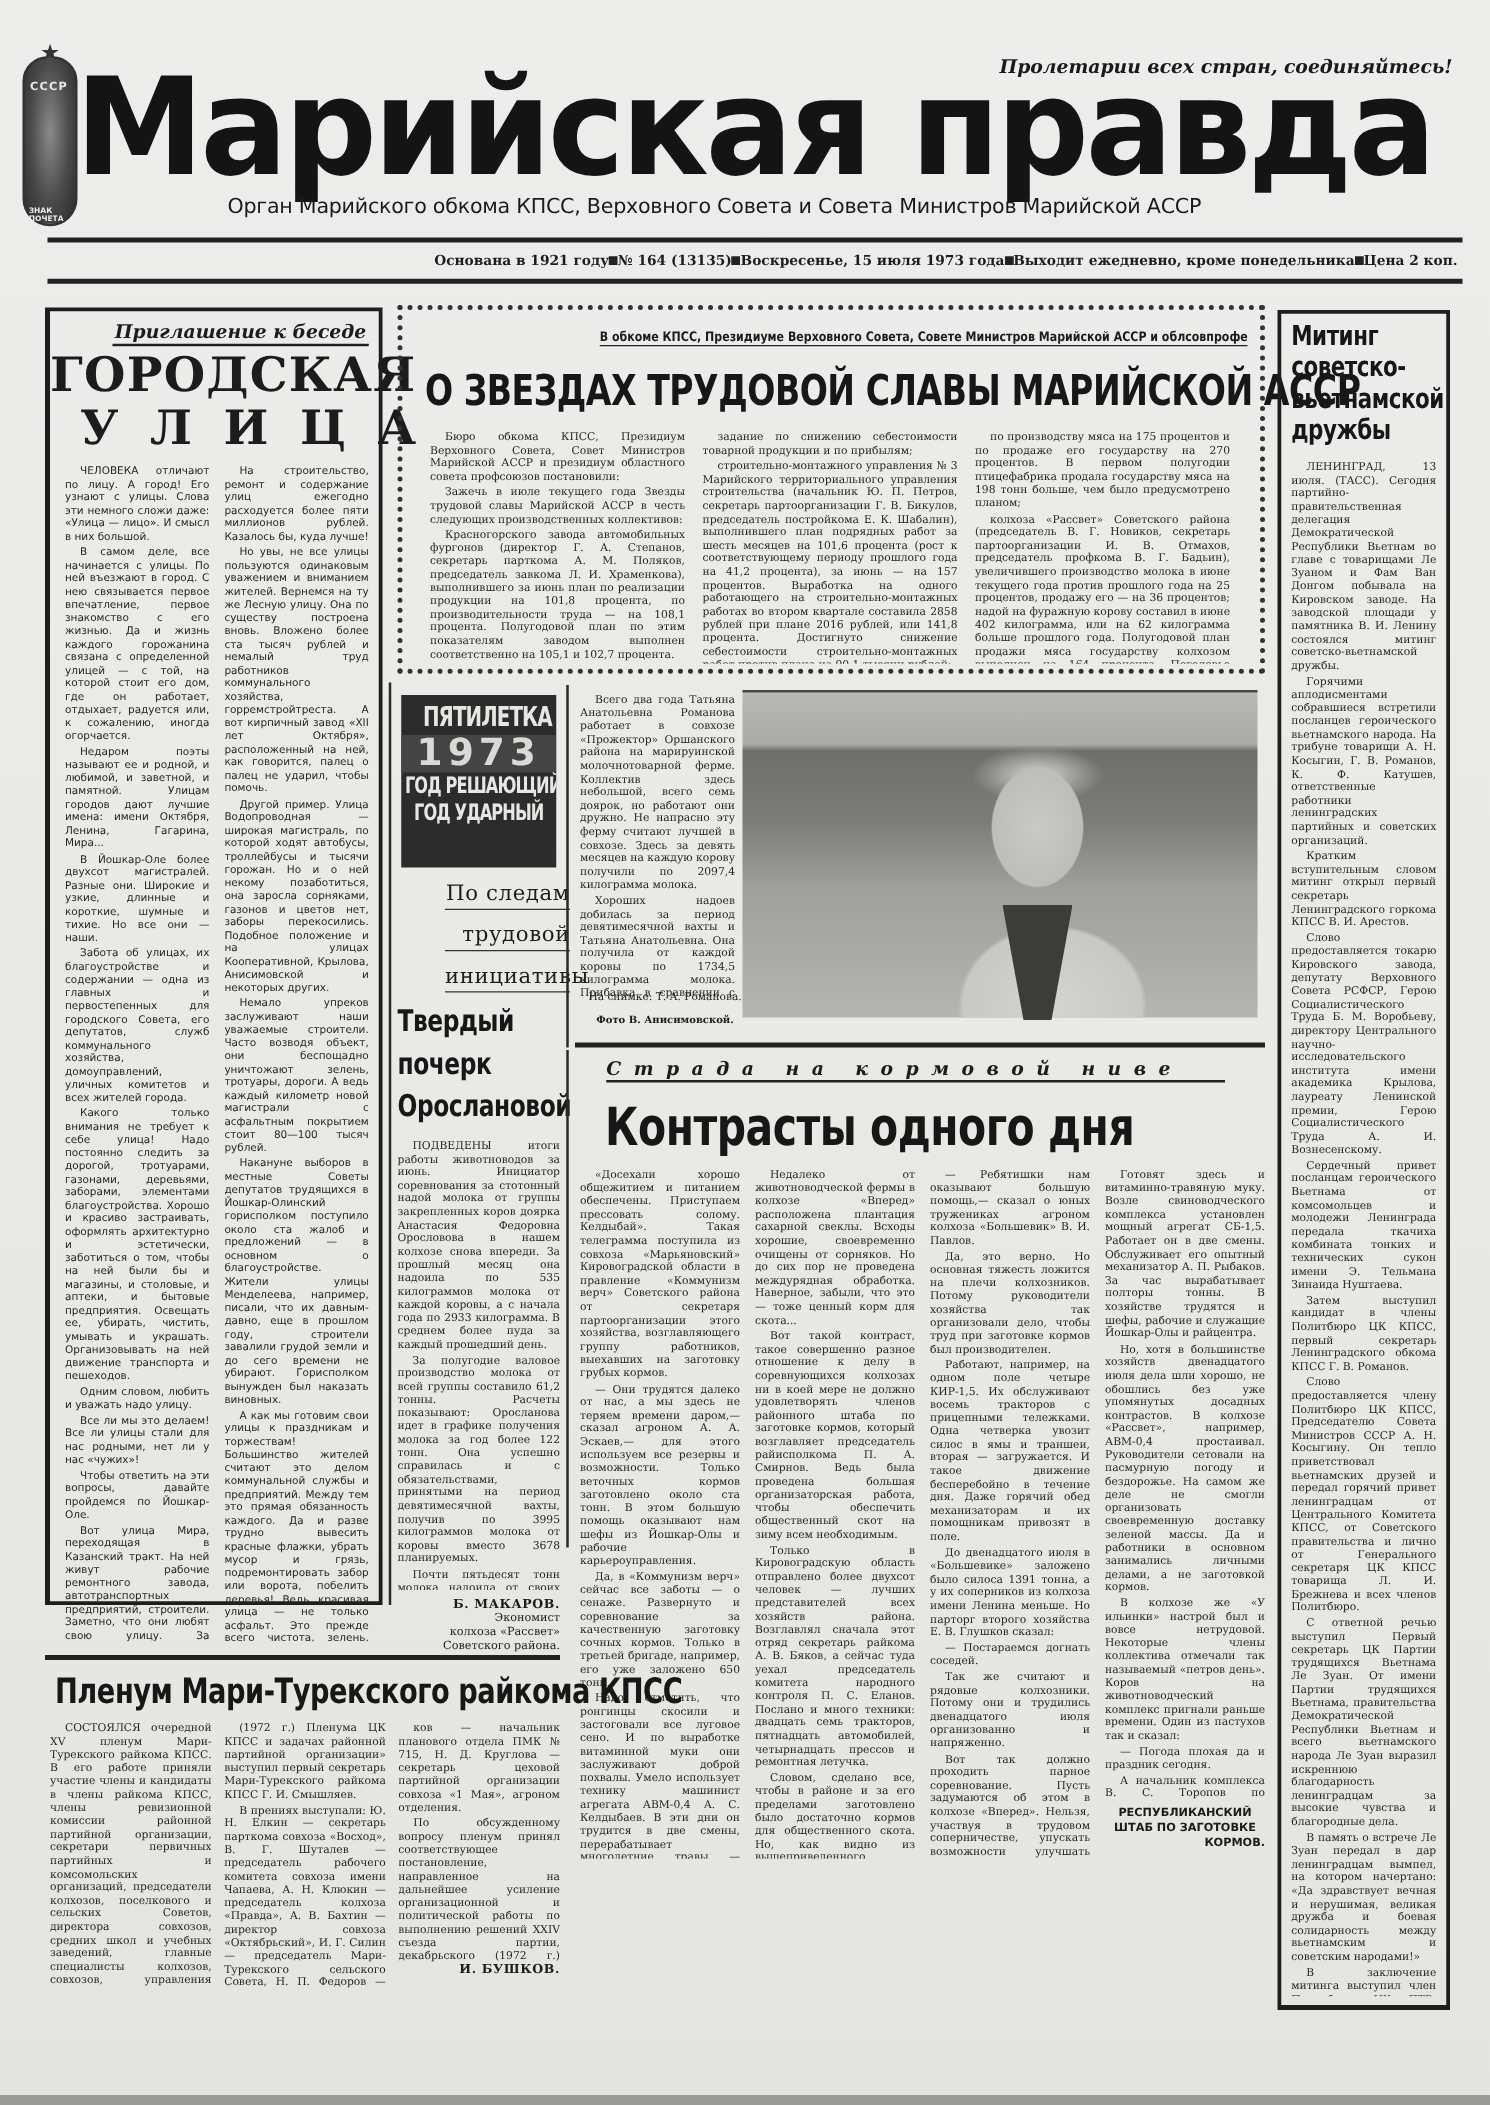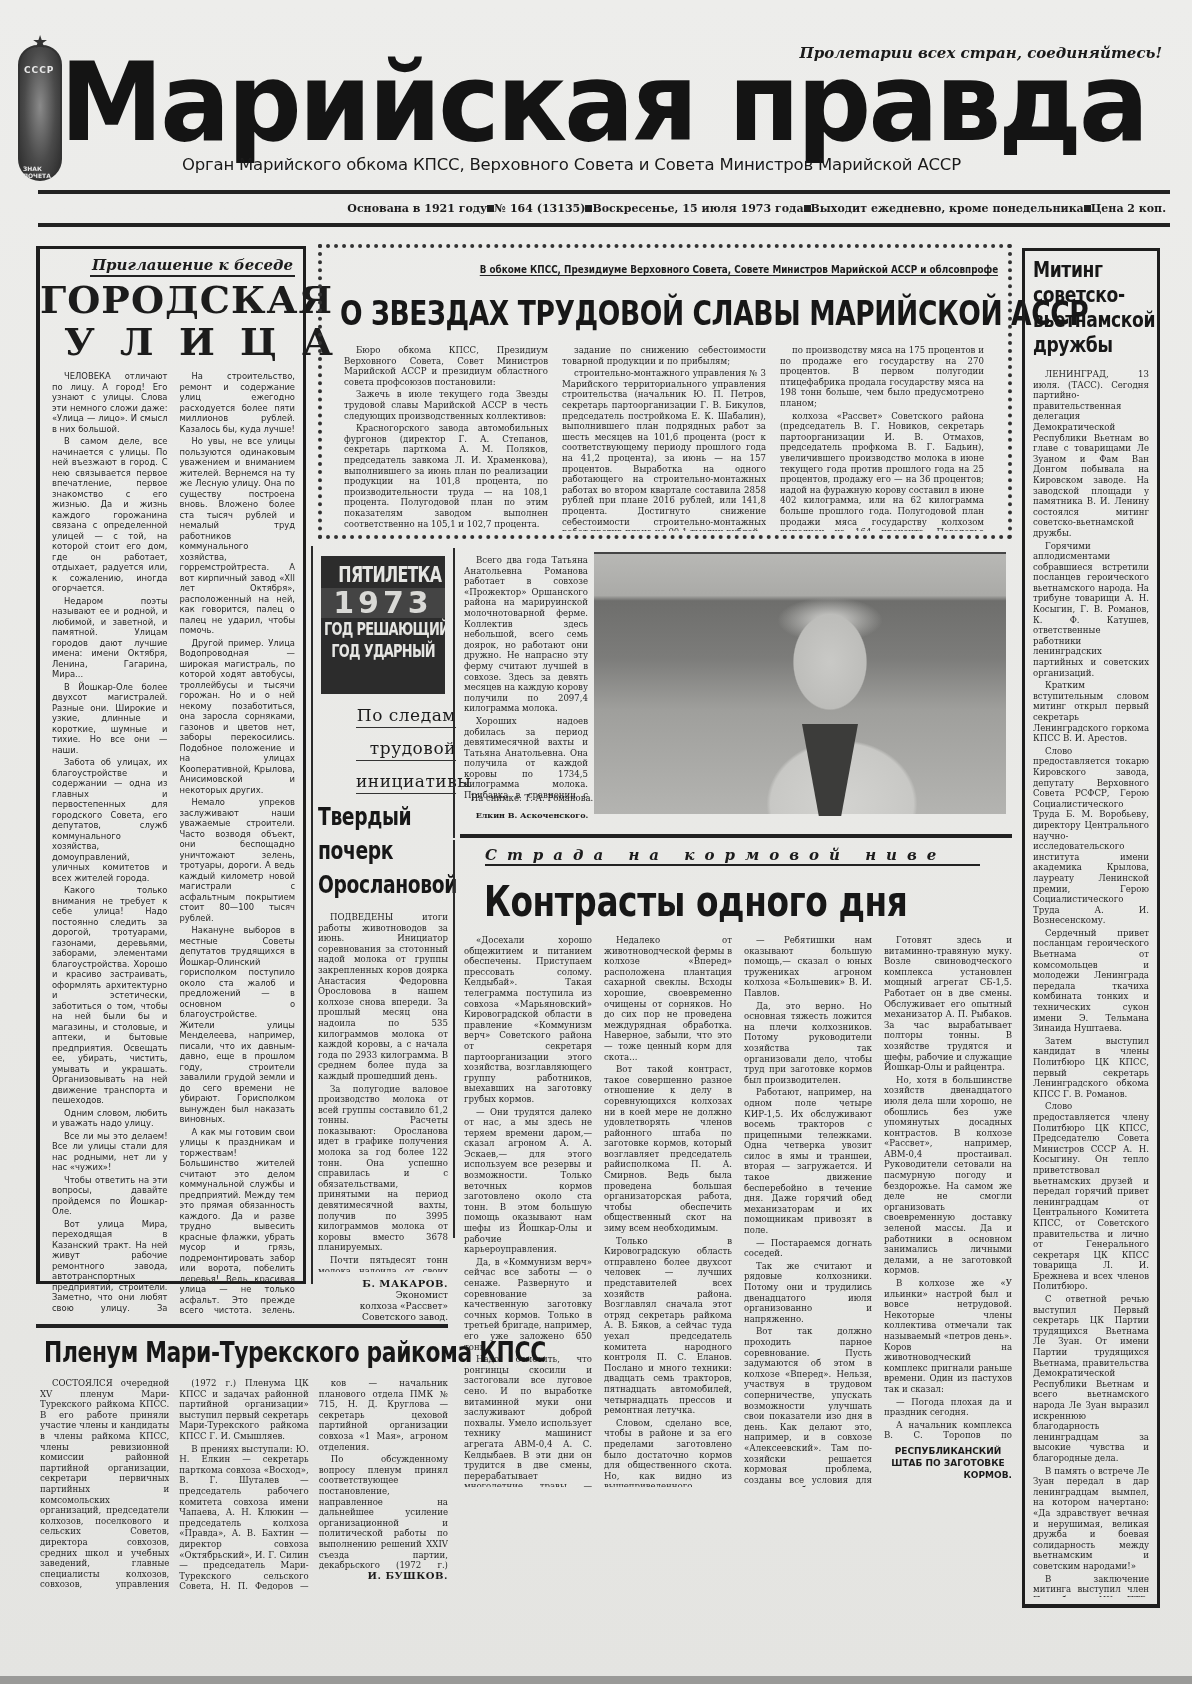--- a/index.html
+++ b/index.html
@@ -226,31 +226,31 @@
   <div class="cond-head" style="font-size:24px; line-height:34px;">Орослановой</div>
   <div class="body-text" style="margin-top:10px; height:360px;">
     <p>ПОДВЕДЕНЫ итоги работы животноводов за июнь. Инициатор соревнования за стотонный надой молока от группы закрепленных коров доярка Анастасия Федоровна Орословова в нашем колхозе снова впереди. За прошлый месяц она надоила по 535 килограммов молока от каждой коровы, а с начала года по 2933 килограмма. В среднем более пуда за каждый прошедший день.</p>
     <p>За полугодие валовое производство молока от всей группы составило 61,2 тонны. Расчеты показывают: Орослановa идет в графике получения молока за год более 122 тонн. Она успешно справилась и с обязательствами, принятыми на период девятимесячной вахты, получив по 3995 килограммов молока от коровы вместо 3678 планируемых.</p>
     <p>Почти пятьдесят тонн молока надоила от своих подопечных Римма Степановна Смирнова, чемпион пятого республиканского конкурса мастеров машинного доения коров. Высокие показатели у Любови Ивановны Юрьевой, Зои Ивановны Федоровой и многих других доярок колхоза, включившихся по почину Орослановой в борьбу за получение большого молока.</p>
   </div>
   <div class="sig" style="margin-top:6px;">
     <b>Б. МАКАРОВ.</b><br>
     <span>Экономист</span><br>
     <span>колхоза «Рассвет»</span><br>
-    <span>Советского завод.</span>
+    <span>Советского района.</span>
   </div>
 </div>
 
 <div class="body-text" style="position:absolute; left:464px; top:555px; width:124px; height:245px;">
   <p>Всего два года Татьяна Анатольевна Романова работает в совхозе «Прожектор» Оршанского района на марируинской молочнотоварной ферме. Коллектив здесь небольшой, всего семь доярок, но работают они дружно. Не напрасно эту ферму считают лучшей в совхозе. Здесь за девять месяцев на каждую корову получили по 2097,4 килограмма молока.</p>
   <p>Хороших надоев добилась за период девятимесячной вахты и Татьяна Анатольевна. Она получила от каждой коровы по 1734,5 килограмма молока. Прибавка в сравнении с прошлогодними девятью месяцами составила 130,2 килограмма молока.</p>
 
 </div>
 <div class="abs" style="left:470px; top:793px; width:124px; font-size:8.5px; text-align:center;">На снимке: Т. А. Романова.</div>
-<div class="abs" style="left:470px; top:810px; width:124px; font-size:8px; font-weight:bold; text-align:center;">Елкин В. Аскоченского.</div>
+<div class="abs" style="left:470px; top:810px; width:124px; font-size:8px; font-weight:bold; text-align:center;">Фото В. Анисимовской.</div>
 <div class="photo">
   <div class="collar"></div>
 </div>
 
 <div class="hrule" style="left:460px; top:834px; width:552px;"></div>
 <div class="vrule" style="left:453px; top:840px; height:398px;"></div>
 <div class="abs" style="left:485px; top:845px; width:495px; border-bottom:2px solid #222;">
   <span style="font-family:'DejaVu Serif',serif; font-style:italic; font-weight:bold; font-size:15px; letter-spacing:10px; white-space:nowrap;">Страда на кормовой ниве</span>
 </div>
 <div class="cond-head" style="position:absolute; left:484px; top:874px; font-size:42px; line-height:56px;">Контрасты одного дня</div>
@@ -266,20 +266,21 @@
     <p>Недалеко от животноводческой фермы в колхозе «Вперед» расположена плантация сахарной свеклы. Всходы хорошие, своевременно очищены от сорняков. Но до сих пор не проведена междурядная обработка. Наверное, забыли, что это — тоже ценный корм для скота...</p>
     <p>Вот такой контраст, такое совершенно разное отношение к делу в соревнующихся колхозах ни в коей мере не должно удовлетворять членов районного штаба по заготовке кормов, который возглавляет председатель райисполкома П. А. Смирнов. Ведь была проведена большая организаторская работа, чтобы обеспечить общественный скот на зиму всем необходимым.</p>
     <p>Только в Кировоградскую область отправлено более двухсот человек — лучших представителей всех хозяйств района. Возглавлял сначала этот отряд секретарь райкома А. В. Бяков, а сейчас туда уехал председатель комитета народного контроля П. С. Еланов. Послано и много техники: двадцать семь тракторов, пятнадцать автомобилей, четырнадцать прессов и ремонтная летучка.</p>
     <p>Словом, сделано все, чтобы в районе и за его пределами заготовлено было достаточно кормов для общественного скота. Но, как видно из вышеприведенного примера, не все понимают это.</p>
 
   </div>
   <div class="body-text" style="width:128px; height:552px;">
     <p>— Ребятишки нам оказывают большую помощь,— сказал о юных тружениках агроном колхоза «Большевик» В. И. Павлов.</p>
     <p>Да, это верно. Но основная тяжесть ложится на плечи колхозников. Потому руководители хозяйства так организовали дело, чтобы труд при заготовке кормов был производителен.</p>
     <p>Работают, например, на одном поле четыре КИР-1,5. Их обслуживают восемь тракторов с прицепными тележками. Одна четверка увозит силос в ямы и траншеи, вторая — загружается. И такое движение бесперебойно в течение дня. Даже горячий обед механизаторам и их помощникам привозят в поле.</p>
+    <p>До двенадцатого июля в «Большевике» заложено было силоса 1391 тонна, а у их соперников из колхоза имени Ленина меньше. Но парторг второго хозяйства Е. В. Глушков сказал:</p>
     <p>— Постараемся догнать соседей.</p>
     <p>Так же считают и рядовые колхозники. Потому они и трудились двенадцатого июля организованно и напряженно.</p>
     <p>Вот так должно проходить парное соревнование. Пусть задумаются об этом в колхозе «Вперед». Нельзя, участвуя в трудовом соперничестве, упускать возможности улучшать свои показатели изо дня в день. Как делают это, например, и в совхозе «Алексеевский». Там по-хозяйски решается кормовая проблема, созданы все условия для того, чтобы успешно выполнить взятые обязательства.</p>
 
   </div>
   <div style="width:128px;">
     <div class="body-text" style="height:506px;">
       <p>Готовят здесь и витаминно-травяную муку. Возле свиноводческого комплекса установлен мощный агрегат СБ-1,5. Работает он в две смены. Обслуживает его опытный механизатор А. П. Рыбаков. За час вырабатывает полторы тонны. В хозяйстве трудятся и шефы, рабочие и служащие Йошкар-Олы и райцентра.</p>
       <p>Но, хотя в большинстве хозяйств двенадцатого июля дела шли хорошо, не обошлись без уже упомянутых досадных контрастов. В колхозе «Рассвет», например, АВМ-0,4 простаивал. Руководители сетовали на пасмурную погоду и бездорожье. На самом же деле не смогли организовать своевременную доставку зеленой массы. Да и работники в основном занимались личными делами, а не заготовкой кормов.</p>
       <p>В колхозе же «У ильинки» настрой был и вовсе нетрудовой. Некоторые члены коллектива отмечали так называемый «петров день». Коров на животноводческий комплекс пригнали раньше времени. Один из пастухов так и сказал:</p>

